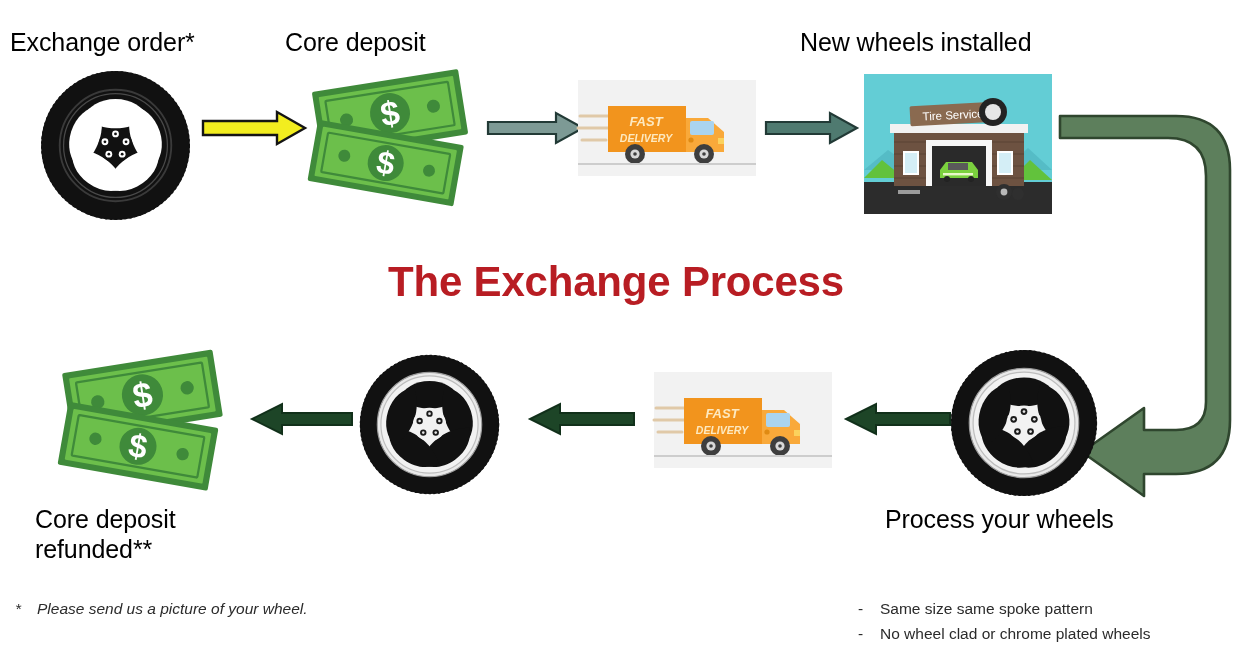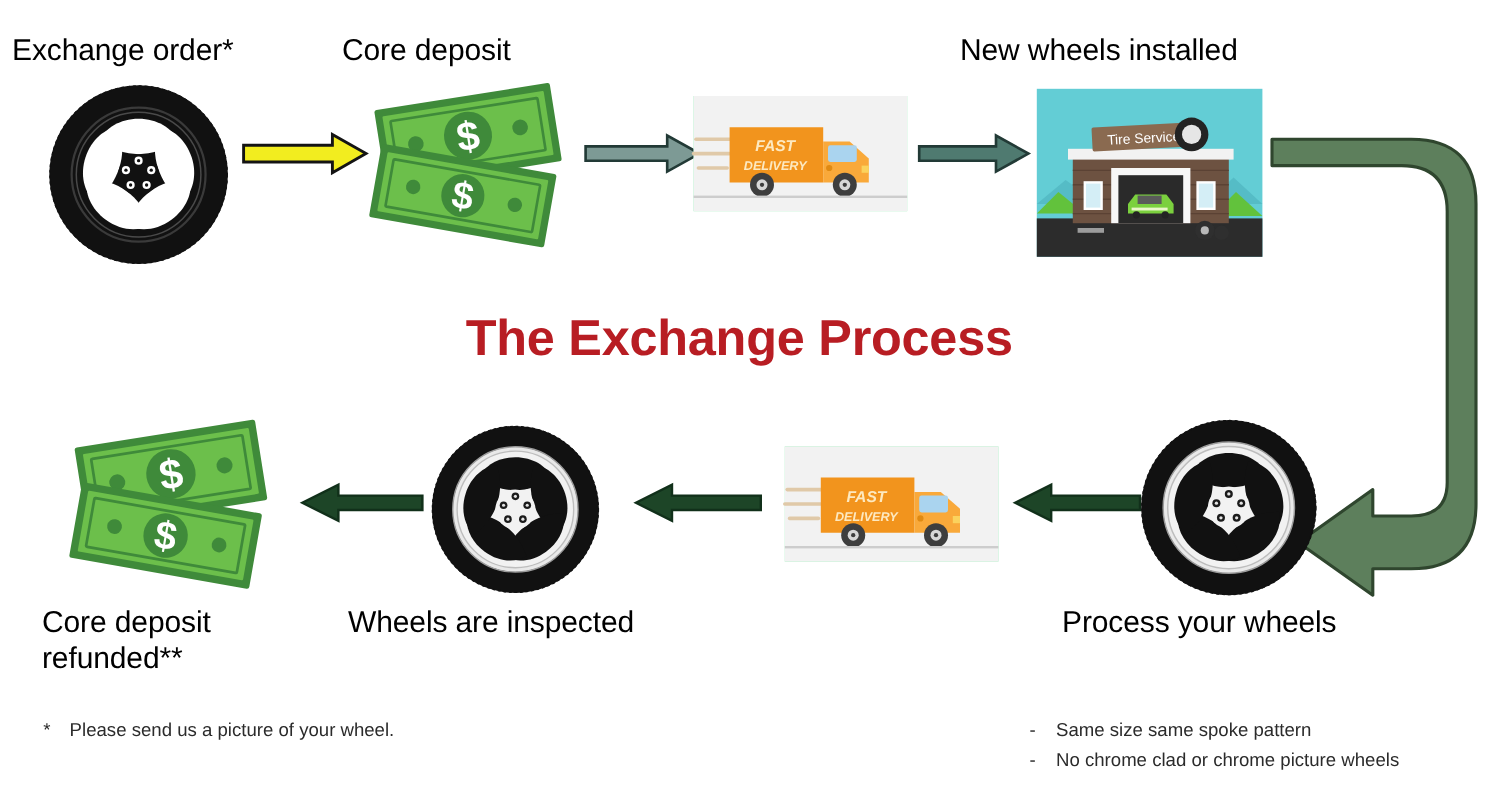--- a/index.html
+++ b/index.html
@@ -369,32 +369,31 @@
         <circle cx="43.2" cy="47.6" r="0.9"></circle>
       </g>
     </svg>
   </div>
 
   <div class="abs label wrap" style="left:35px; top:505px; width:212px;">
     <span>Core deposit</span><br>
     <span>refunded**</span>
   </div>
 
-  <div class="abs label" style="left:290px; top:505px; width:290px;">Wheels are inspected</div>
 
   <div class="abs label" style="left:885px; top:505px; width:280px;">Process your wheels</div>
 
-  <div class="abs" style="left:36px; top:596px; width:430px;">
+  <div class="abs" style="left:15px; top:596px; width:430px;font-style:italic;">
     <div class="footnote fn-row">
       <span class="mark">*</span><span>Please send us a picture of your wheel.</span>
     </div>
   </div>
 
   <div class="abs" style="left:858px; top:596px; width:400px;">
     <div class="footnote fn-row">
       <span class="mark">-</span><span>Same size same spoke pattern</span>
     </div>
     <div class="footnote fn-row">
-      <span class="mark">-</span><span>No chrome clad or chrome picture wheels</span>
+      <span class="mark">-</span><span>No wheel clad or chrome plated wheels</span>
     </div>
   </div>
 
 </div>
 
 </body></html>

